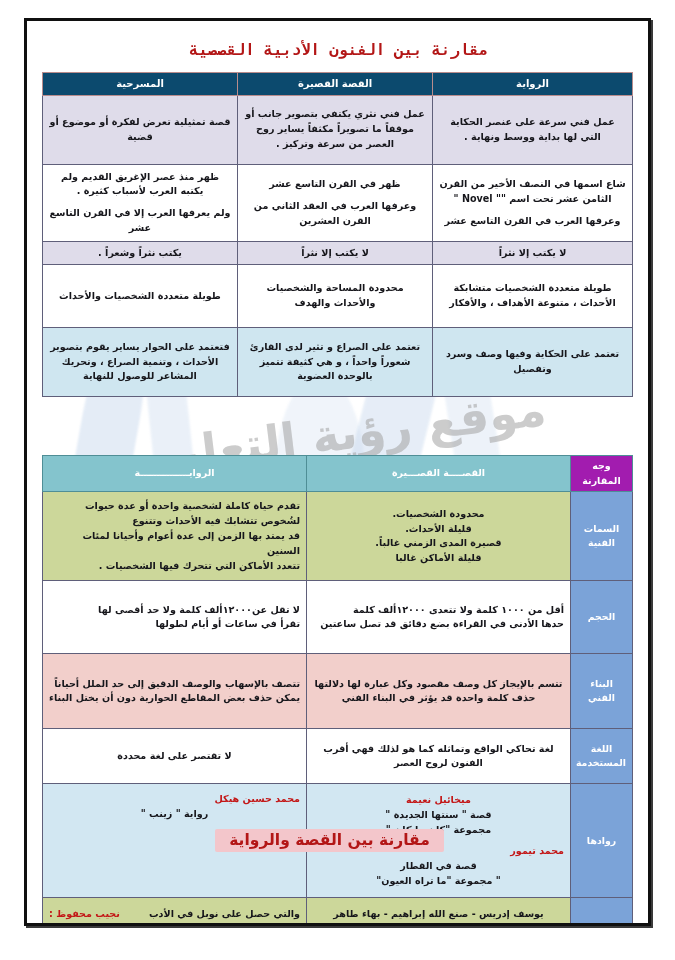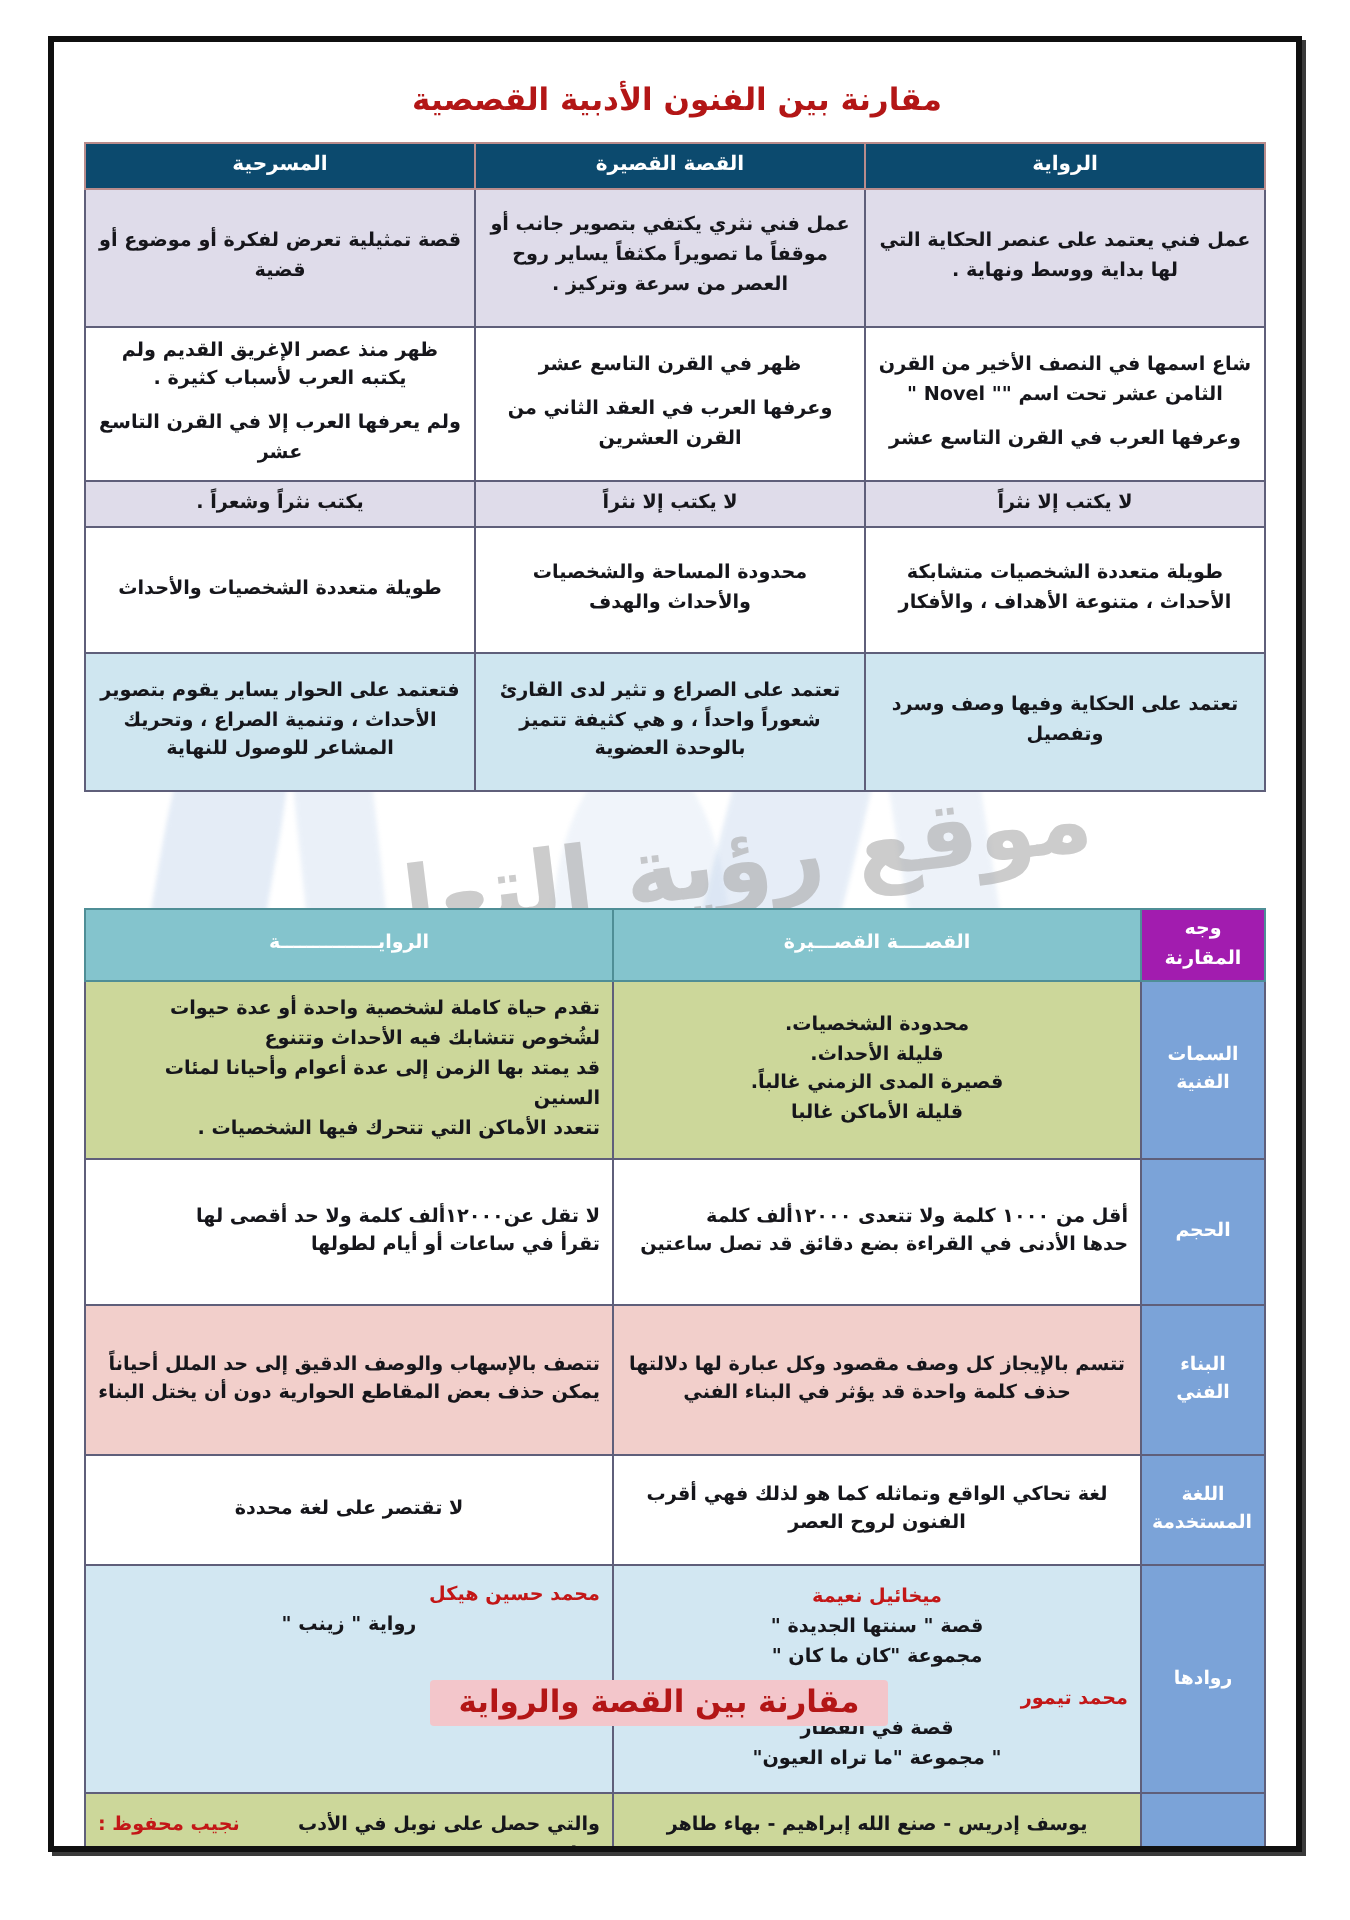--- a/index.html
+++ b/index.html
@@ -77,23 +77,23 @@
   .section { position: relative; }
 
   .section-title {
     text-align: center;
     font-size: 15.5px;
     font-weight: bold;
     color: #b31616;
     letter-spacing: 0px;
     white-space: nowrap;
   }
-  #title-one { margin: 20px 0 12px 2px; }
+  #title-one { margin: 20px 0 12px 2px; font-family: Liberation Mono, monospace; }
   #title-two {
-    margin: 12px;
+    margin: 0;
     position: absolute;
     left: 0; right: 16px;
     top: 432px;
     z-index: 12;
   }
   #title-two .hl {
     background: #f3c6cb;
     padding: 2px 14px 3px 14px;
     border-radius: 2px;
     color: #b31616;
@@ -216,21 +216,21 @@
         </colgroup>
         <thead>
           <tr>
             <th>الرواية</th>
             <th>القصة القصيرة</th>
             <th>المسرحية</th>
           </tr>
         </thead>
         <tbody>
           <tr class="row-lav h-tall">
-            <td class="cell-center">عمل فني يعتمد على عنصر الحكاية التي لها بداية ووسط ونهاية .</td>
+            <td class="cell-center">عمل فني سرعة على عنصر الحكاية التي لها بداية ووسط ونهاية .</td>
             <td class="cell-center">عمل فني نثري يكتفي بتصوير جانب أو موقفاً ما تصويراً مكثفاً يساير روح العصر من سرعة وتركيز .</td>
             <td class="cell-center">قصة تمثيلية تعرض لفكرة أو موضوع أو قضية</td>
           </tr>
 
           <tr class="row-wht h-tall">
             <td>
               <span class="sub">شاع اسمها في النصف الأخير من القرن الثامن عشر تحت اسم "" Novel "</span>
               <span class="spacer-line"></span>
               <span class="sub">وعرفها العرب في القرن التاسع عشر</span>
             </td>

